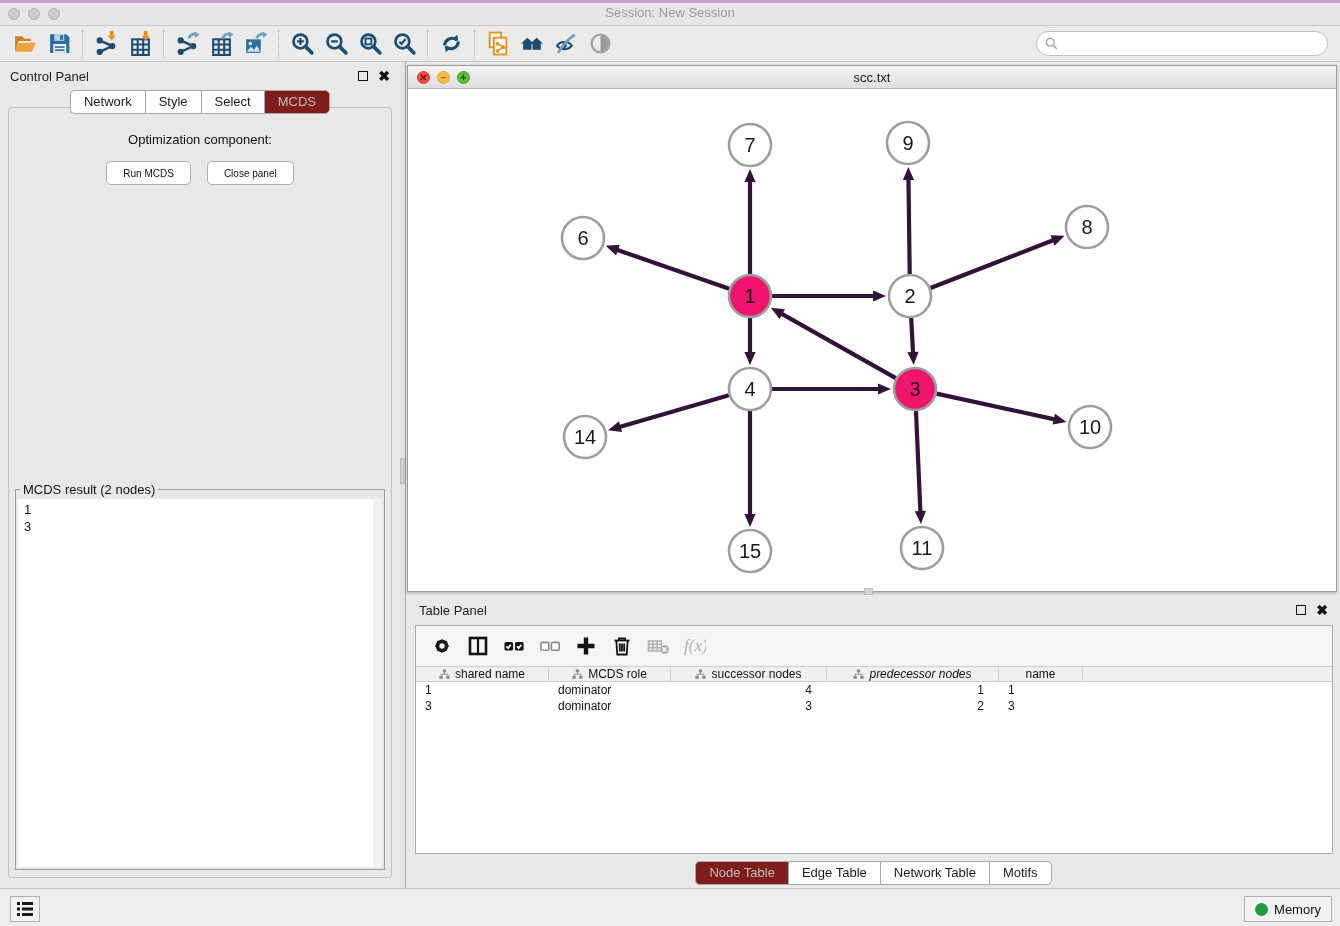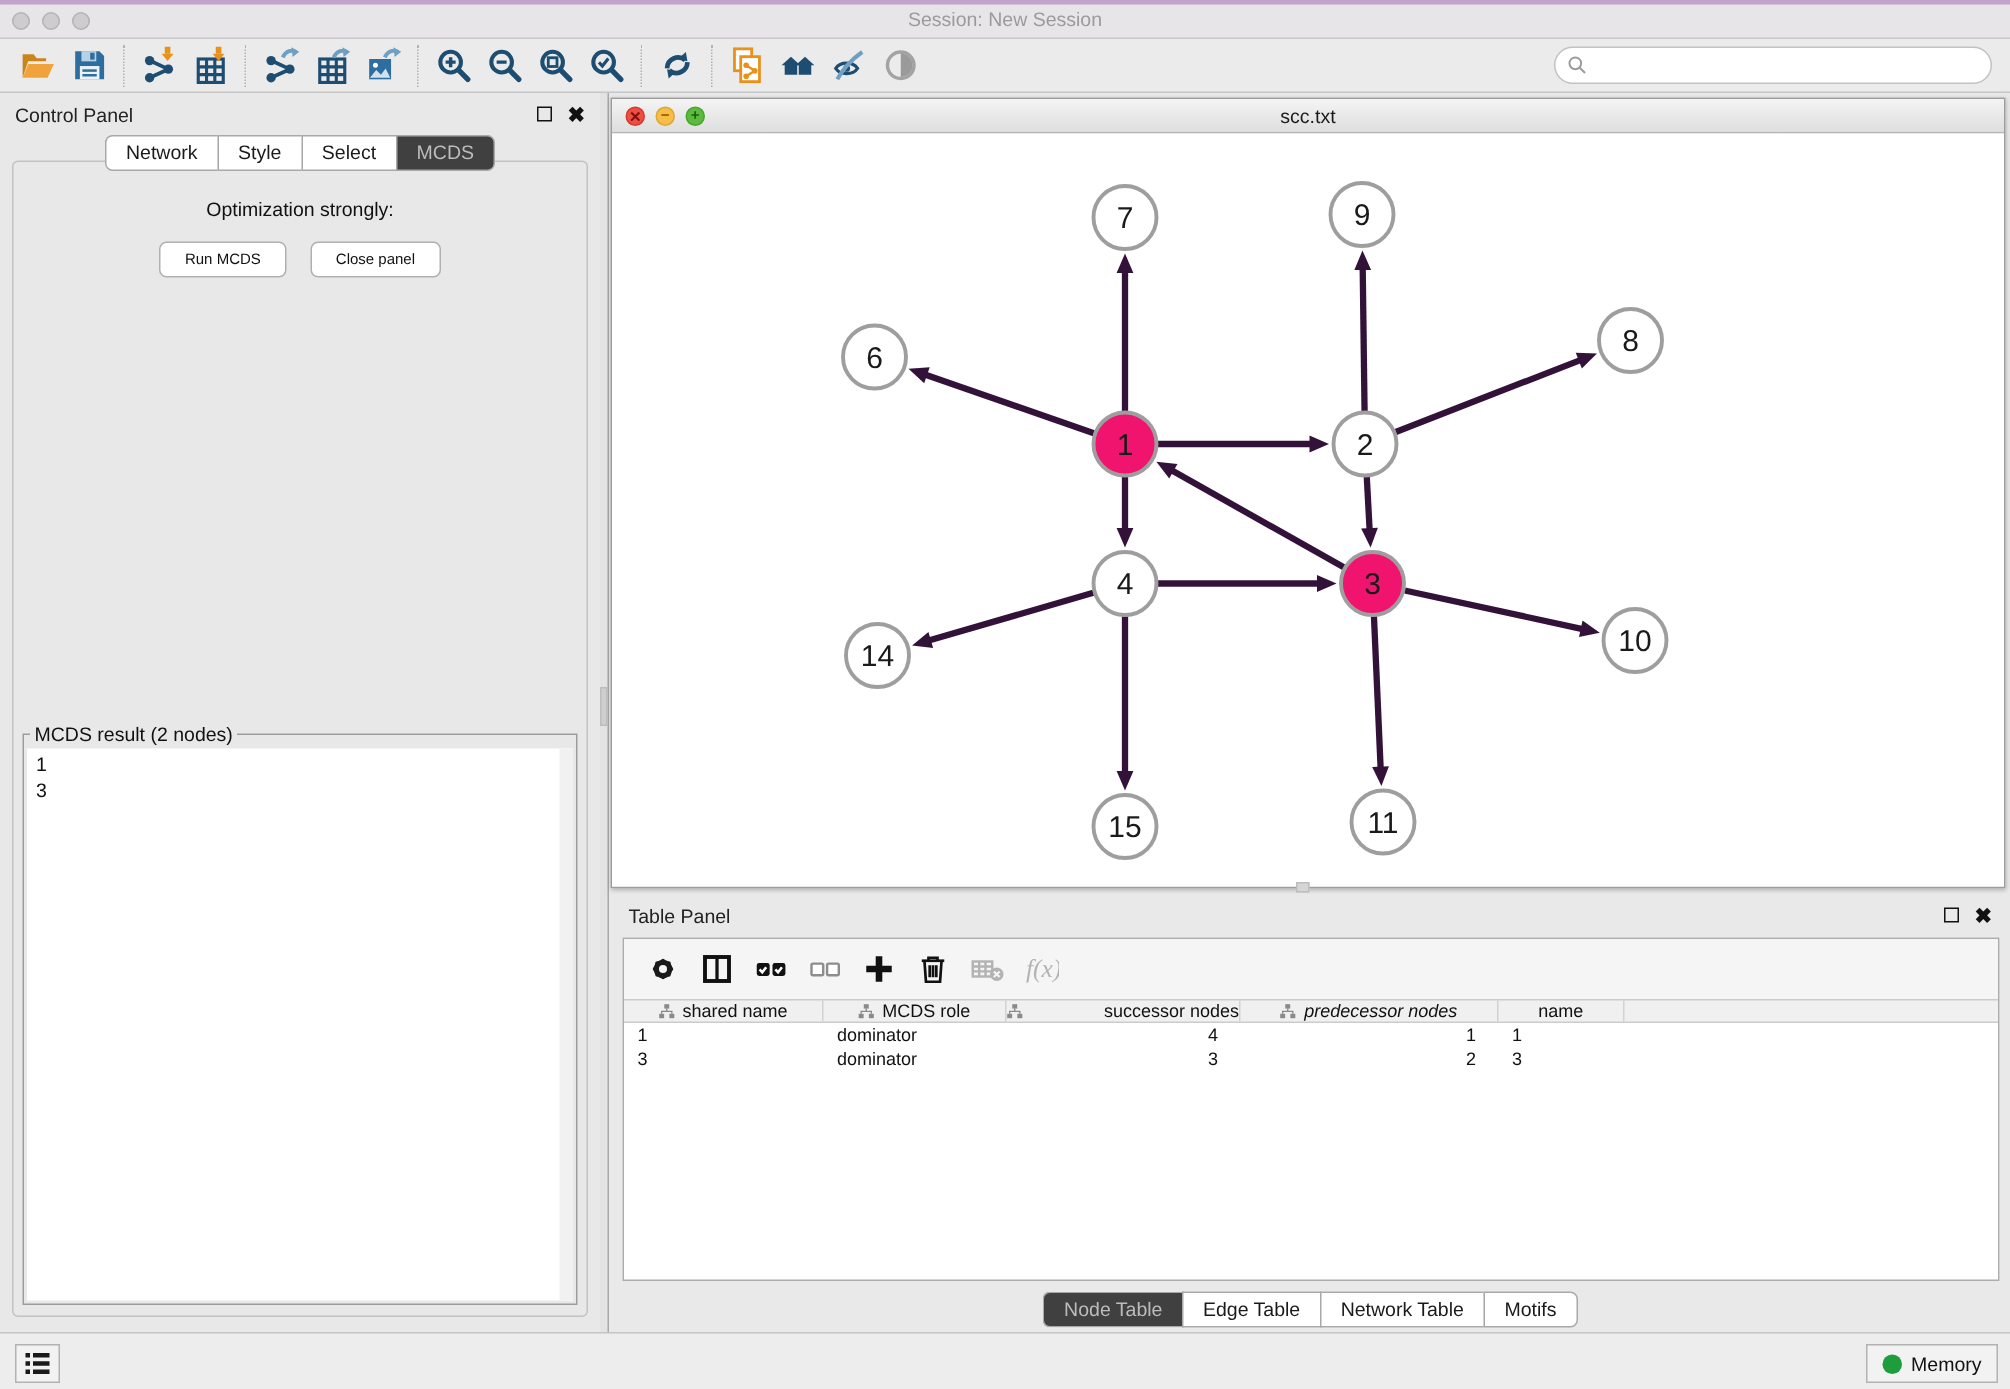--- a/index.html
+++ b/index.html
@@ -25,21 +25,21 @@
   .cp-splitter { position:absolute; left:400px; top:62px; width:6px; height:826px; background:#e3e3e3; border-right:1px solid #a9a9a9; }
   .cp-splitter .grip { position:absolute; left:0; top:396px; width:5px; height:26px; background:#cfcfcf; border:1px solid #bdbdbd; }
   .panel-head { height:28px; display:flex; align-items:center; padding:0 10px; font-size:13px; color:#222; }
   .panel-head .spacer { flex:1; }
   .mini-float { width:10px; height:10px; border:1.6px solid #111; margin-right:10px; cursor:pointer; }
   .mini-close { font-size:14px; font-weight:bold; color:#111; cursor:pointer; line-height:10px; }
   .tabstrip { display:flex; justify-content:center; gap:0; position:relative; z-index:2; }
   .tab { font-size:13px; padding:3px 13px 4px; background:#fff; border:1px solid #a8a8a8; border-right:none; color:#1a1a1a; cursor:pointer; }
   .tab:first-child { border-top-left-radius:5px; border-bottom-left-radius:5px; }
   .tab:last-child { border-right:1px solid #a8a8a8; border-top-right-radius:5px; border-bottom-right-radius:5px; }
-  .tab.active { background:#404040; color:#bcbcbc; }
+  .tab.active { background:#7f1d1d; color:#bcbcbc; }
   .cp-body { position:absolute; left:8px; right:8px; top:45px; bottom:10px; border:1px solid #c2c2c2; border-radius:4px; background:#e8e8e8; }
   .opt-label { text-align:center; margin-top:24px; font-size:13px; color:#111; }
   .selectbox { margin:12px auto 0; width:312px; height:24px; background:#fff; border:1px solid #b5b5b5; border-radius:5px; display:flex; align-items:center; padding:0 8px; font-size:13px; color:#111; cursor:pointer; }
   .selectbox .sel-label { flex:1; }
   .btnrow { display:flex; justify-content:center; gap:16px; margin-top:14px; }
   .pushbtn { background:#fff; border:1px solid #b0b0b0; border-radius:5px; font-size:10px; color:#111; padding:3px 16px; height:24px; cursor:pointer; font-family:"Liberation Sans",sans-serif; }
   .result-group { position:absolute; left:6px; right:6px; top:374px; bottom:7px; border:1px solid #9d9d9d; margin:0; padding:0; }
   .result-group legend { font-size:13px; color:#111; margin-left:4px; padding:0 3px; }
   .result-inner { position:absolute; left:2px; right:2px; top:2px; bottom:2px; background:#fff; overflow:hidden; }
   .result-text { font-size:13px; color:#111; padding:2px 0 0 6px; white-space:pre; line-height:17px; }
@@ -254,21 +254,21 @@
     <span class="mini-float"></span>
     <span class="mini-close">✖</span>
   </div>
   <div class="tabstrip" id="cp-tabs">
       <span class="tab">Network</span>
       <span class="tab">Style</span>
       <span class="tab">Select</span>
       <span class="tab active">MCDS</span>
     </div>
   <div class="cp-body">
-    <div class="opt-label">Optimization strongly:</div>
+    <div class="opt-label">Optimization component:</div>
     <div class="btnrow">
       <button class="pushbtn">Run MCDS</button>
       <button class="pushbtn">Close panel</button>
     </div>
     <fieldset class="result-group">
       <legend>MCDS result (2 nodes)</legend>
       <div class="result-inner">
         <div class="result-text" id="result-text">1
 3</div>
         <div class="result-scroll"></div>
@@ -485,21 +485,21 @@
           <svg width="11" height="11" viewBox="0 0 12 12">
             <g fill="#8a8a8a">
               <rect x="4.2" y="0.5" width="3.6" height="3.2"></rect>
               <rect x="0.5" y="7.5" width="3.6" height="3.2"></rect>
               <rect x="7.9" y="7.5" width="3.6" height="3.2"></rect>
             </g>
             <path d="M6 3.7v2M2.3 7.5V5.7h7.4v1.8" stroke="#8a8a8a" fill="none"></path>
           </svg>
           <span>MCDS role</span>
         </div>
-        <div class="gh-cell" style="width: 156px; justify-content: space-between;">
+        <div class="gh-cell" style="width: 156px;">
           <svg width="11" height="11" viewBox="0 0 12 12">
             <g fill="#8a8a8a">
               <rect x="4.2" y="0.5" width="3.6" height="3.2"></rect>
               <rect x="0.5" y="7.5" width="3.6" height="3.2"></rect>
               <rect x="7.9" y="7.5" width="3.6" height="3.2"></rect>
             </g>
             <path d="M6 3.7v2M2.3 7.5V5.7h7.4v1.8" stroke="#8a8a8a" fill="none"></path>
           </svg>
           <span>successor nodes</span>
         </div>

